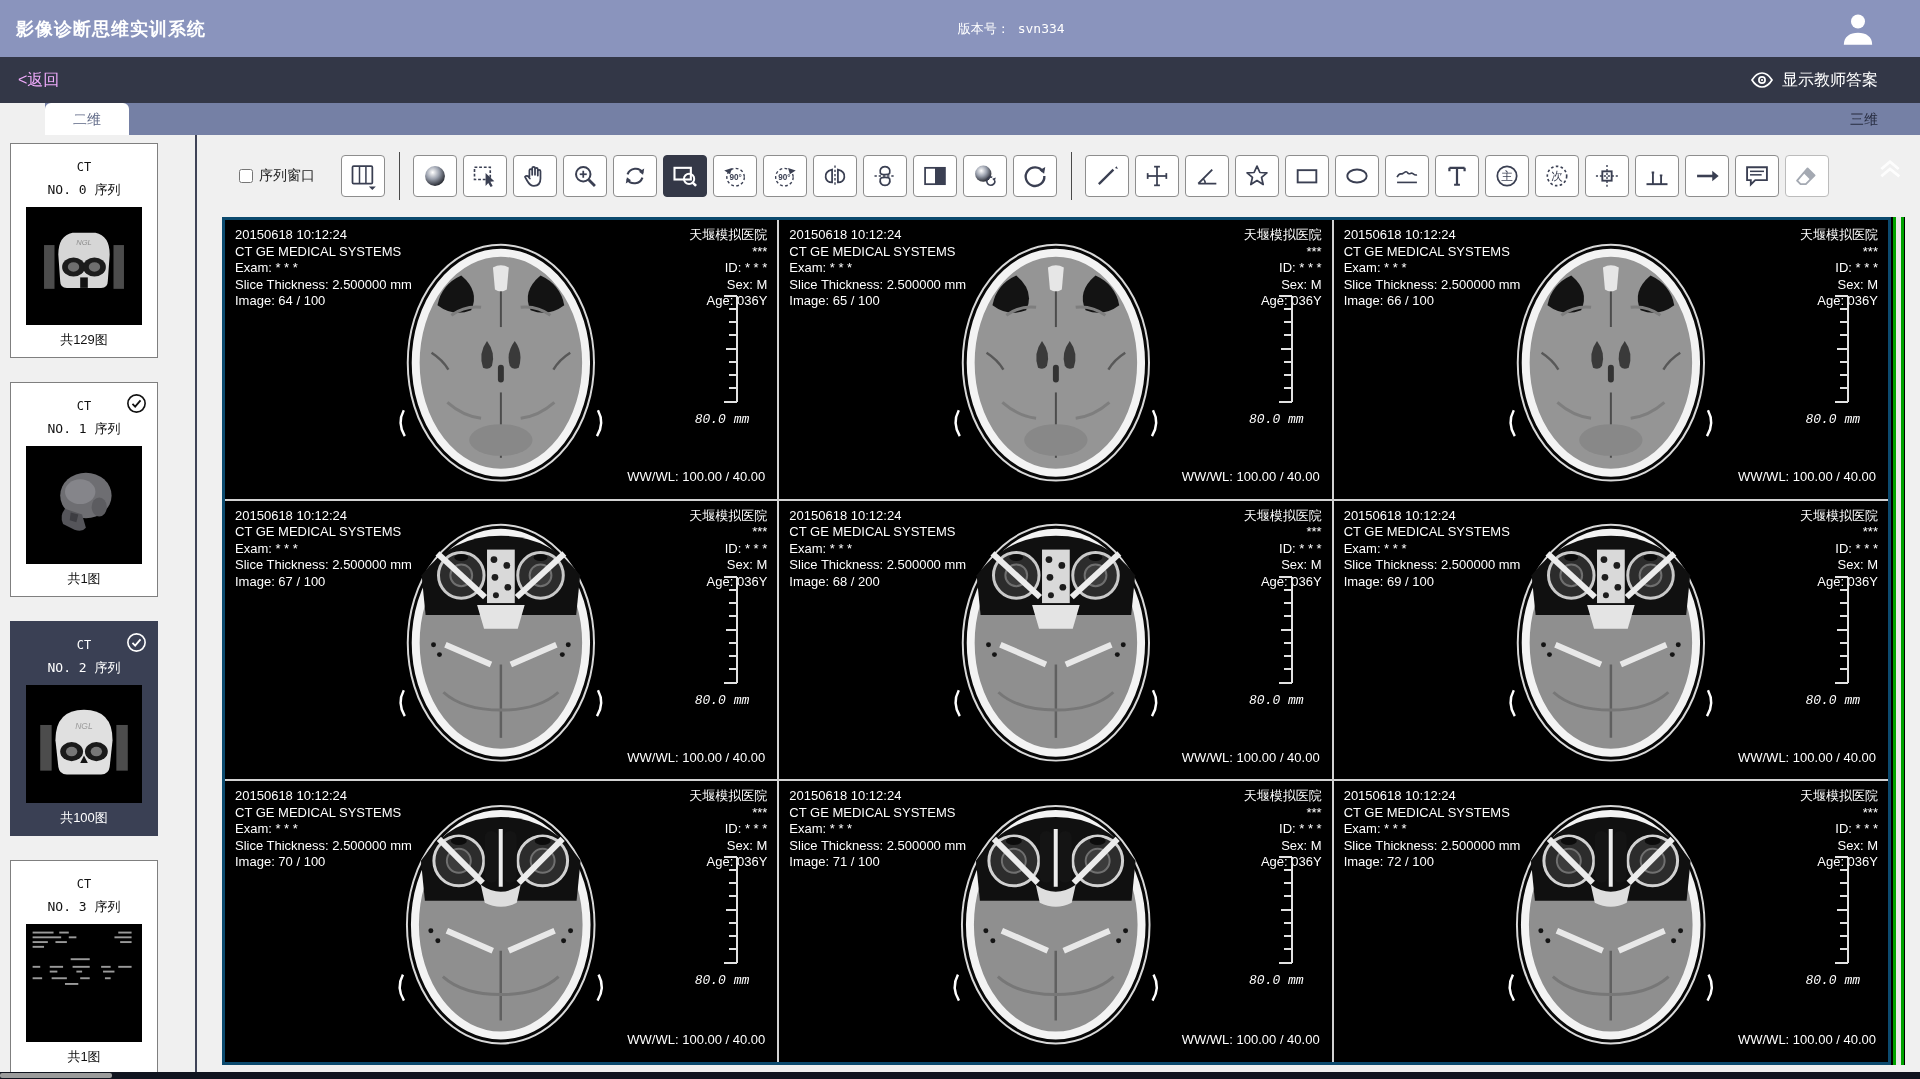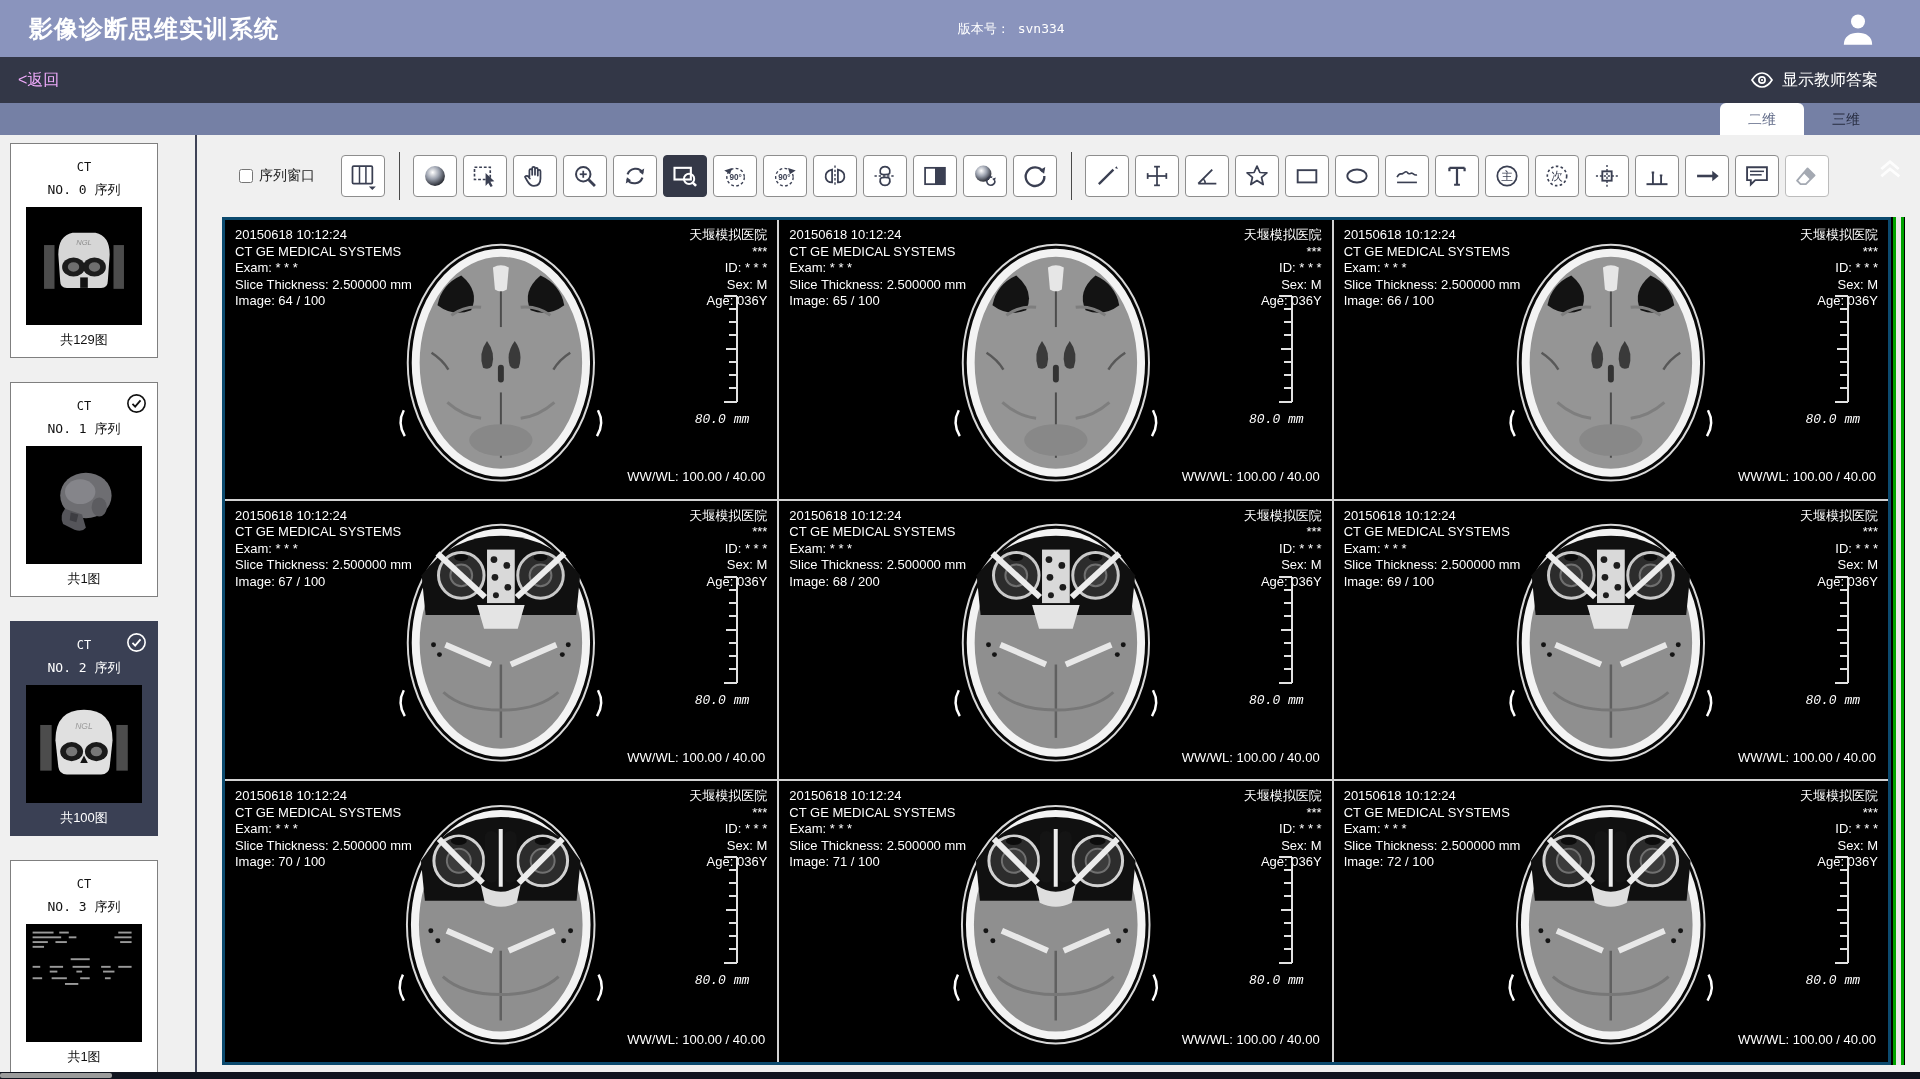--- a/index.html
+++ b/index.html
@@ -1,34 +1,34 @@
 <!DOCTYPE html>
 <html><head>
 <meta charset="utf-8">
 <style>
   * { box-sizing: border-box; margin: 0; padding: 0; }
   html,body { width:1920px; height:1079px; overflow:hidden;
     font-family:"Liberation Sans", sans-serif; background:#f0f0f0; }
 
   
   .app-header { height:57px; background:#8a94bd; display:flex; align-items:center; position:relative; }
-  .app-title { color:#fff; font-size:24px; font-weight:bold; padding-left:29px; letter-spacing:1px; }
+  .app-title { color:#fff; font-size:18px; font-weight:bold; padding-left:16px; letter-spacing:1px; }
   .version { position:absolute; left:50%; top:50%; transform:translate(-2%,-50%);
     color:#fff; font-size:13px; font-family:"DejaVu Sans Mono", monospace; }
   .user-icon { position:absolute; right:42px; top:9px; width:40px; height:40px; }
 
   
   .nav-bar { height:46px; background:#333747; display:flex; align-items:center; justify-content:space-between;
     color:#fff; padding:0 42px 0 18px; }
   .back-link { font-size:16px; color:#f0abfc; cursor:pointer; }
   .show-answer { display:flex; align-items:center; gap:8px; font-size:16px; cursor:pointer; }
   .show-answer svg { width:24px; height:24px; }
 
   
-  .tab-strip { height:32px; background:#7580a5; display:flex; justify-content:flex-end; padding-right:32px; }
+  .tab-strip { height:32px; background:#7580a5; display:flex; justify-content:space-between; padding-right:14px;margin-left:45px; }
   .tab { width:84px; text-align:center; font-size:14px; line-height:32px; color:#262b3f; cursor:pointer; }
   .tab.active { background:#fff; color:#5d6785; border-radius:6px 6px 0 0; }
 
   
   .content { display:flex; height:937px;justify-content:space-between; }
 
   
   .sidebar { width:197px; background:#f0f0f0; border-right:2px solid #3f4457; padding:8px 0 0 10px; overflow:hidden; }
   .series-card { width:148px; height:215px; background:#fff; border:1px solid #7f7f7f; margin-bottom:24px;
     position:relative; text-align:center; cursor:pointer; color:#111; }

